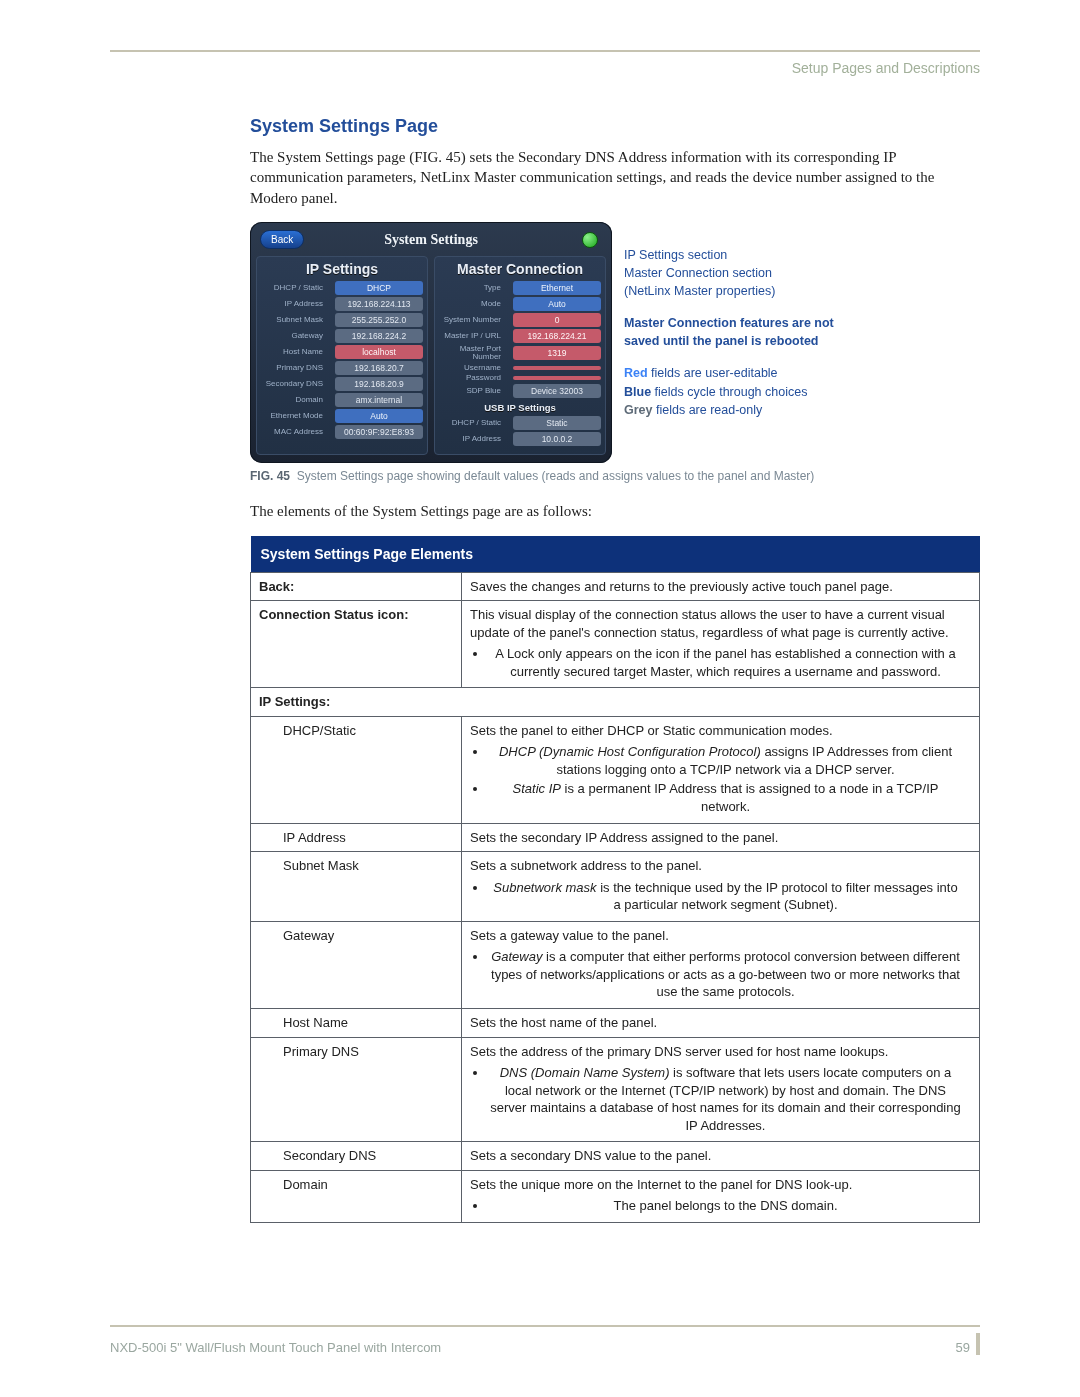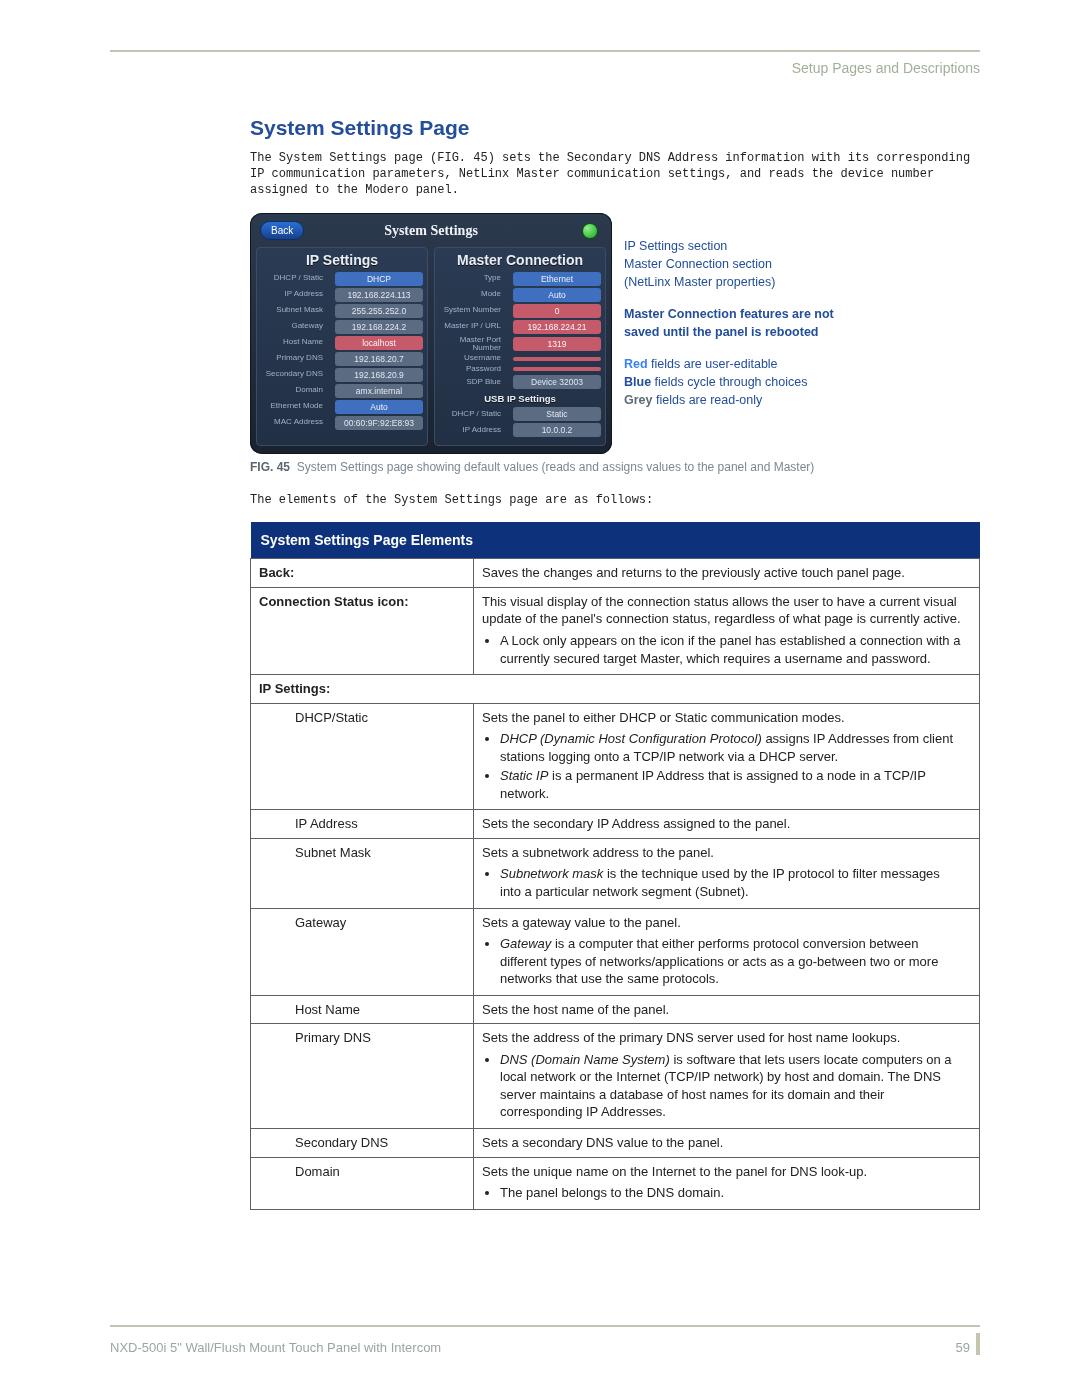--- a/index.html
+++ b/index.html
@@ -29,26 +29,26 @@
     font-family: "Trebuchet MS", Verdana, sans-serif;
   }
   .content {
     margin-left: 140px;
     margin-right: 0;
   }
   h2.section-title {
     color: #234e9a;
     font-family: "Trebuchet MS", Verdana, sans-serif;
     font-weight: bold;
-    font-size: 21px;
+    font-size: 18px;
     margin: 0 0 10px 0;
   }
   p.body {
-    font-family: Liberation Mono, monospace;
-    font-size: 12px;
+    font-family: Liberation Serif, serif;
+    font-size: 15px;
     line-height: 1.35;
     margin: 0 0 14px 0;
   }
   
   .figwrap {
     display: flex;
     gap: 12px;
     align-items: flex-start;
     margin-bottom: 6px;
   }
@@ -185,24 +185,25 @@
   table.elem td {
     border: 1px solid #5a6068;
     padding: 5px 8px 5px 8px;
     vertical-align: top;
     line-height: 1.35;
   }
   table.elem td.k {
     width: 170px;
     font-weight: bold;
   }
-  table.elem td.k.indent { padding-left: 44px; font-weight: normal; }
+  table.elem td.k.indent { padding-left: 32px; font-weight: normal; }
   table.elem ul {
     margin: 4px 8px 2px 0;
     padding-left: 18px;
+    text-align: center;
   }
   table.elem li { margin: 2px 0; }
   table.elem .ital { font-style: italic; }
   
   .footer {
     position: absolute;
     left: 110px;
     right: 100px;
     bottom: 42px;
     display: flex;
@@ -430,21 +431,21 @@
           </tr>
           <tr>
             <td class="k indent">Secondary DNS</td>
             <td>
               <div>Sets a secondary DNS value to the panel.</div>
             </td>
           </tr>
           <tr>
             <td class="k indent">Domain</td>
             <td>
-              <div>Sets the unique name on the Internet to the panel for DNS look-up.</div>
+              <div>Sets the unique more on the Internet to the panel for DNS look-up.</div>
               <ul>
                 <li>The panel belongs to the DNS domain.</li>
               </ul>
             </td>
           </tr>
         </tbody>
     </table>
   </div>
 
   <div class="footer">

